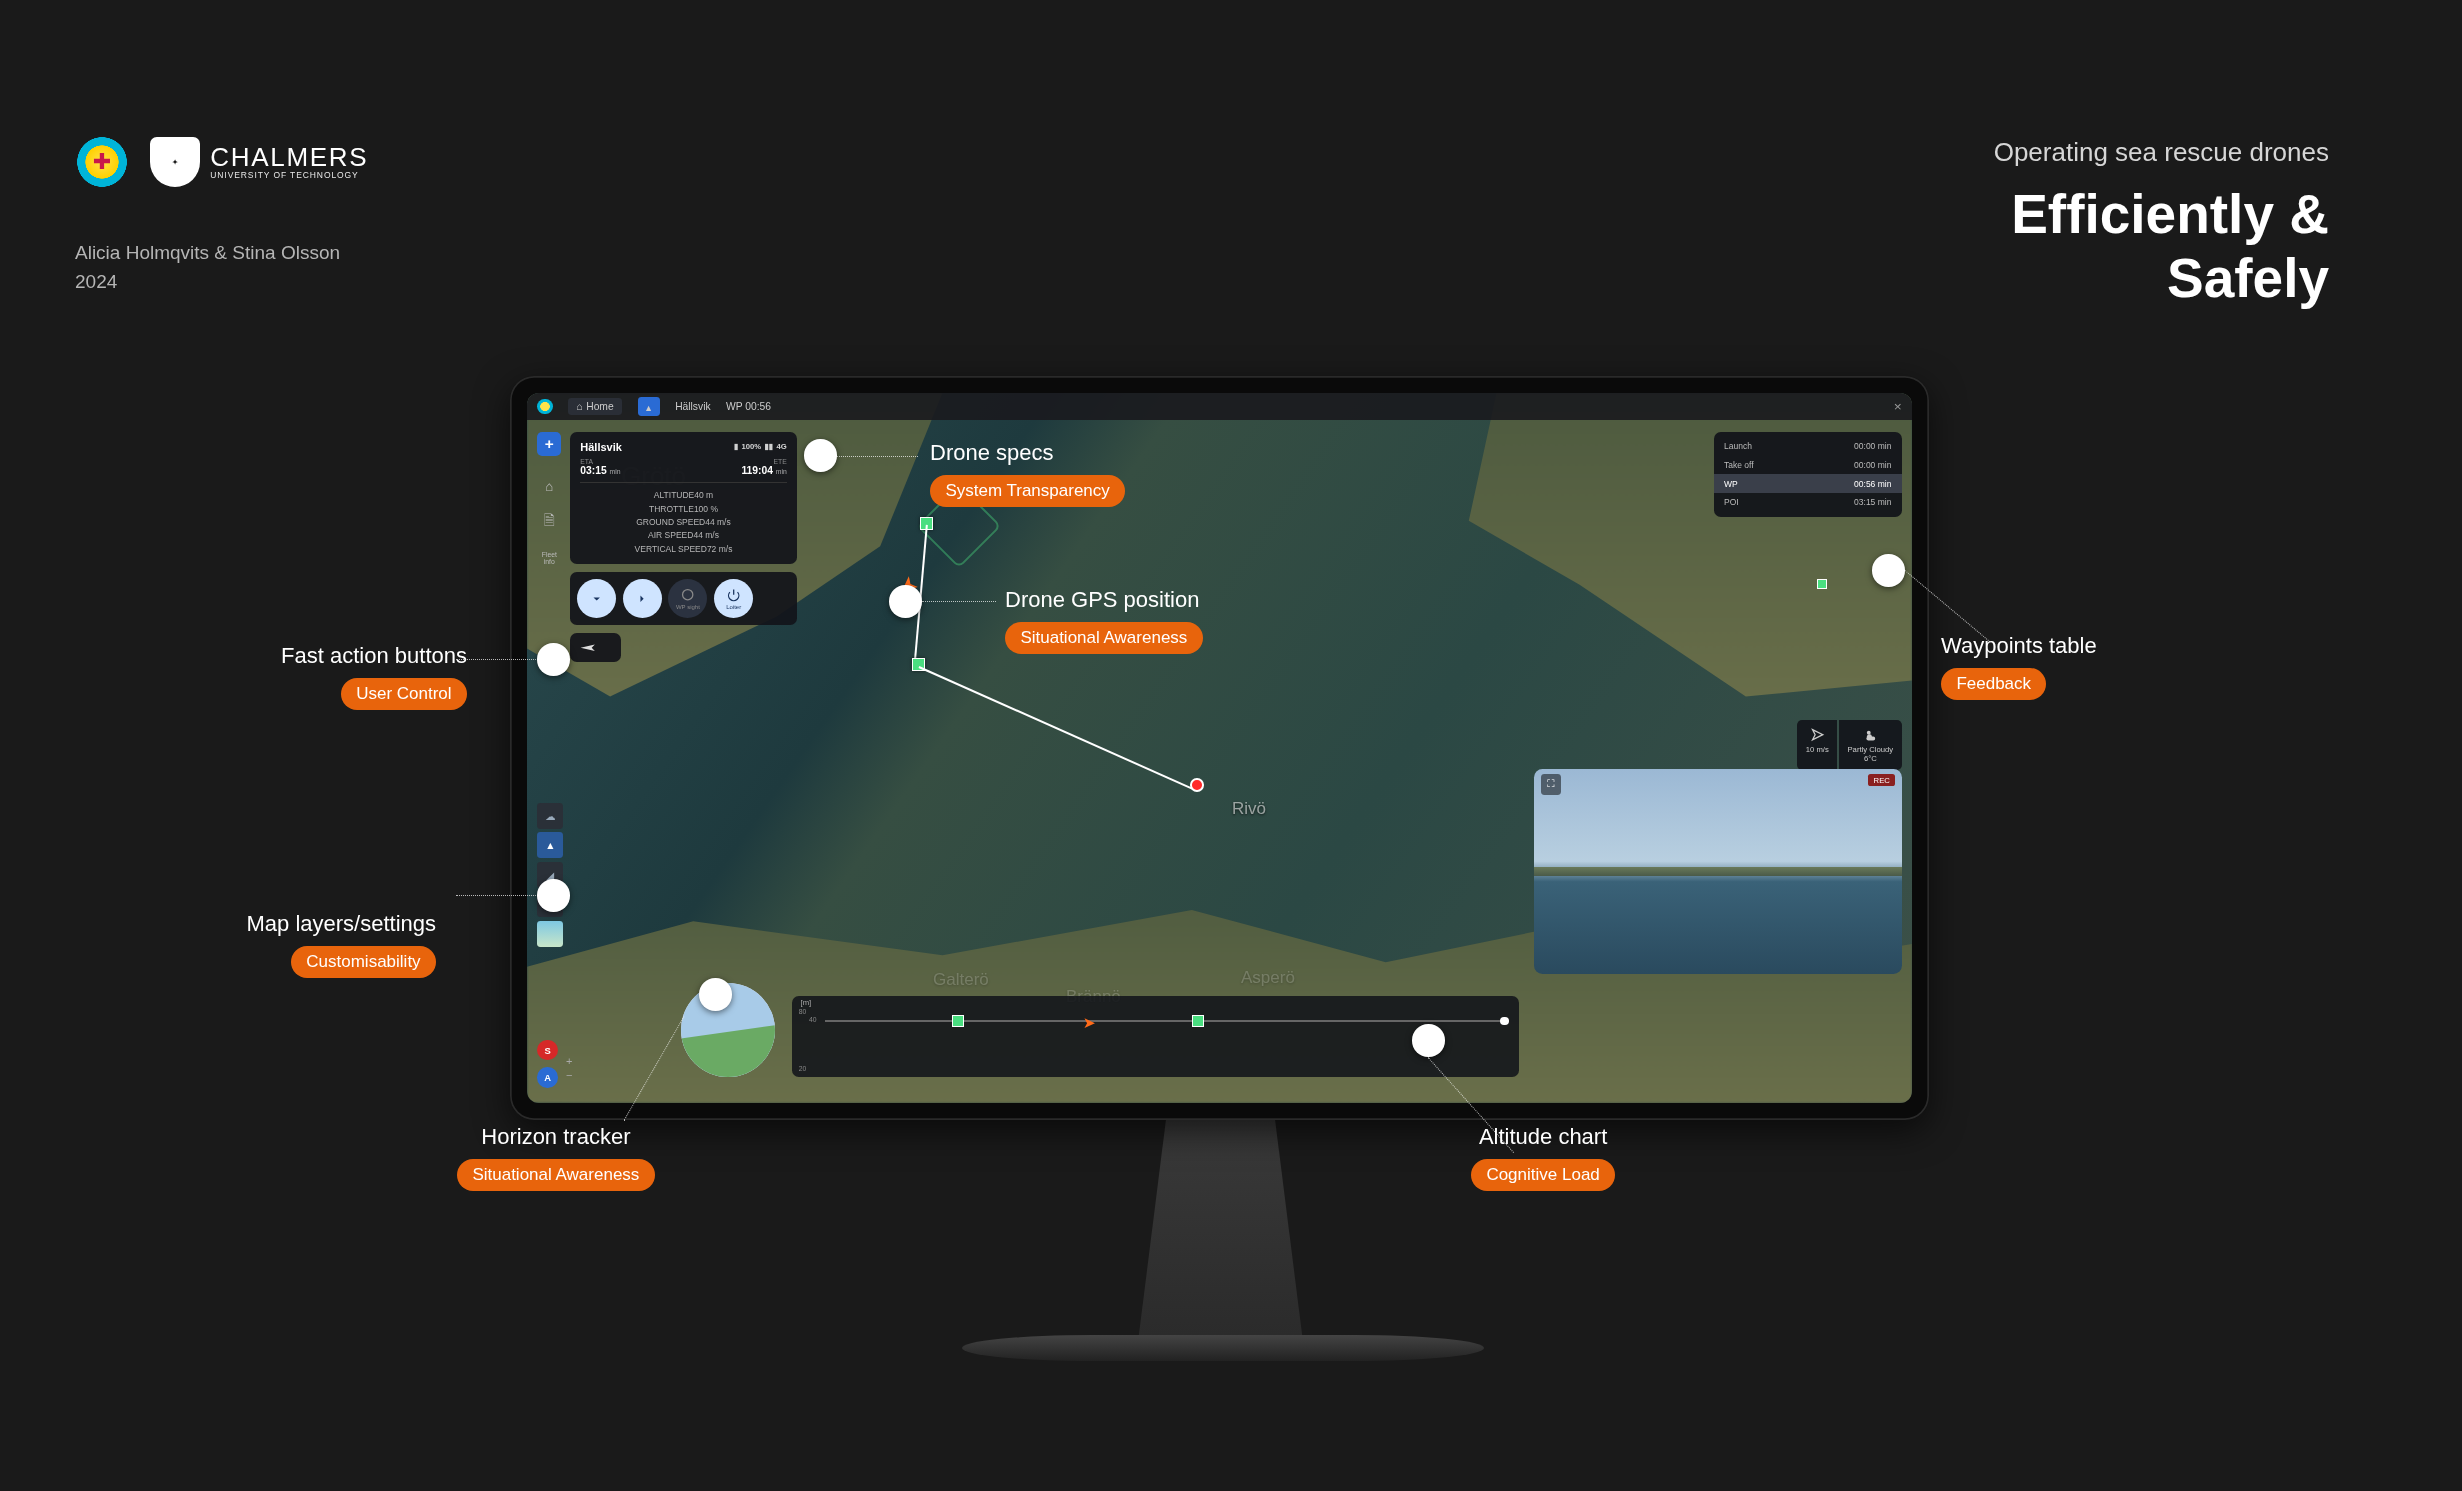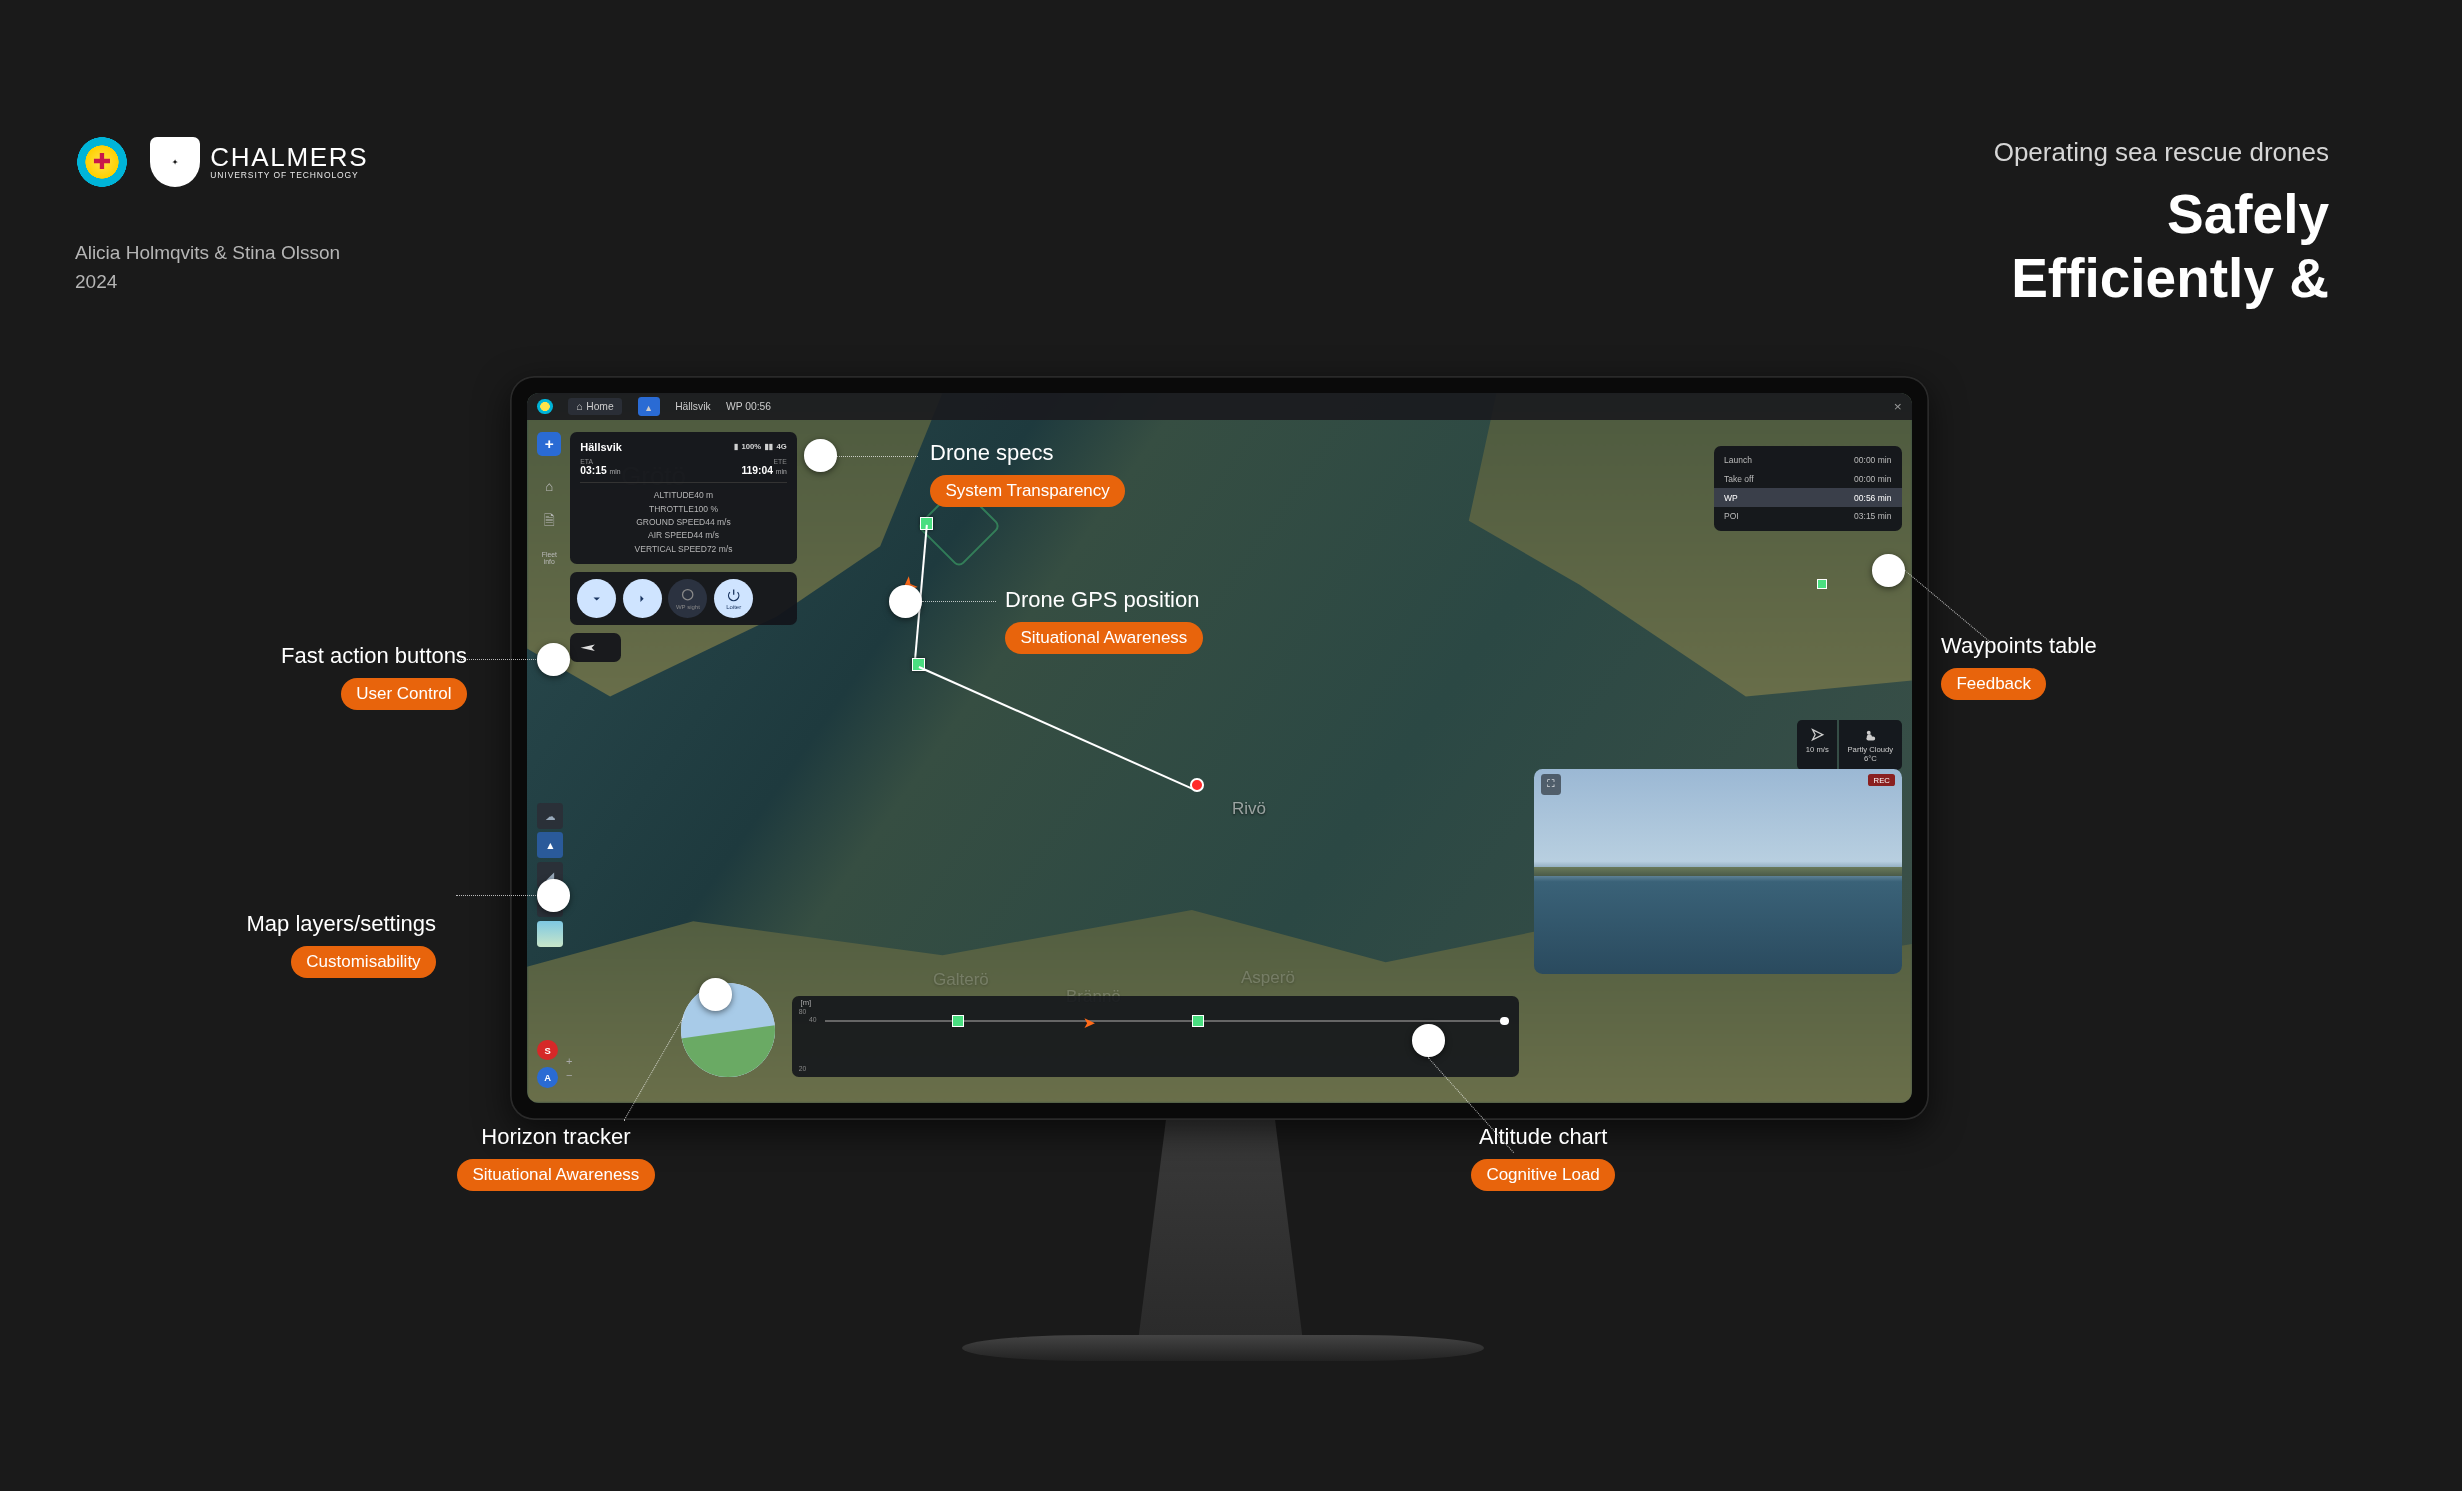--- a/index.html
+++ b/index.html
@@ -164,21 +164,21 @@
 .wp-shadow { position:absolute; left:402px; top:103px; width:60px;height:60px; border:2.6px solid #4ade80; transform:rotate(45deg); opacity:.4; border-radius:6.8px; }
 .drone-icon { position:absolute; left:372px; top:180px; color:#ff6b1a; font-size:22px; transform:rotate(140deg); }
 .path-line { position:absolute; background:#fff; height:1.7px; transform-origin:left center; }
 .pl1 { left:400px; top:131px; width:137px; transform:rotate(95deg); }
 .pl2 { left:392px; top:273px; width:299px; transform:rotate(24deg); }
 .target { position:absolute; left:663px; top:385px; width:13.7px;height:13.7px; border-radius:50%; background:#ff2a2a; border:2.6px solid #fff; }
 
 .map-label { position:absolute; color:rgba(255,255,255,.55); font-size:17px; font-weight:400; text-shadow:0 0.9px 2.6px rgba(0,0,0,.7); }
 
 
-.wp-table { position:absolute; right:10.3px; top:39px; width:188px; background:rgba(18,20,26,.94); border-radius:6.8px; padding:5.1px 0; font-size:8.5px;margin-top:14px; }
+.wp-table { position:absolute; right:10.3px; top:39px; width:188px; background:rgba(18,20,26,.94); border-radius:6.8px; padding:5.1px 0; font-size:8.5px; }
 .wp-table .wr { display:flex; justify-content:space-between; padding:4.3px 10.3px; color:#bbb; }
 .wp-table .wr.active { background:#3a3f4a; color:#fff; }
 .wp-green-dot { position:absolute; right:85px; top:186px; width:10.3px;height:10.3px; background:#4ade80; border:1.7px solid #fff; }
 
 .weather { position:absolute; right:10.3px; top:315px; display:flex; gap:1.7px; }
 .weather .wc { background:rgba(18,20,26,.9); padding:6.8px 8.5px; text-align:center; font-size:7.7px; color:#ccc; border-radius:5.1px;margin-top:12px; }
 .weather .wc:first-child { border-radius:5.1px 0 0 5.1px; }
 .weather .wc:last-child { border-radius:0 5.1px 5.1px 0; }
 .weather svg { width:15.4px;height:15.4px; display:block; margin:0 auto 2.6px; }
 
@@ -232,22 +232,22 @@
   </div>
 </div>
 
 <div class="authors">
   <div>Alicia Holmqvits &amp; Stina Olsson</div>
   <div>2024</div>
 </div>
 
 <div class="title-block">
   <div class="title-sub">Operating sea rescue drones</div>
+  <div class="title-main">Efficiently &amp;</div>
   <div class="title-main">Safely</div>
-  <div class="title-main">Efficiently &amp;</div>
 </div>
 
 <div class="stand-neck"></div>
 <div class="stand-base"></div>
 
 <div class="monitor">
   <div class="screen">
     <div class="land a"></div>
     <div class="land b"></div>
     <div class="land c"></div>

